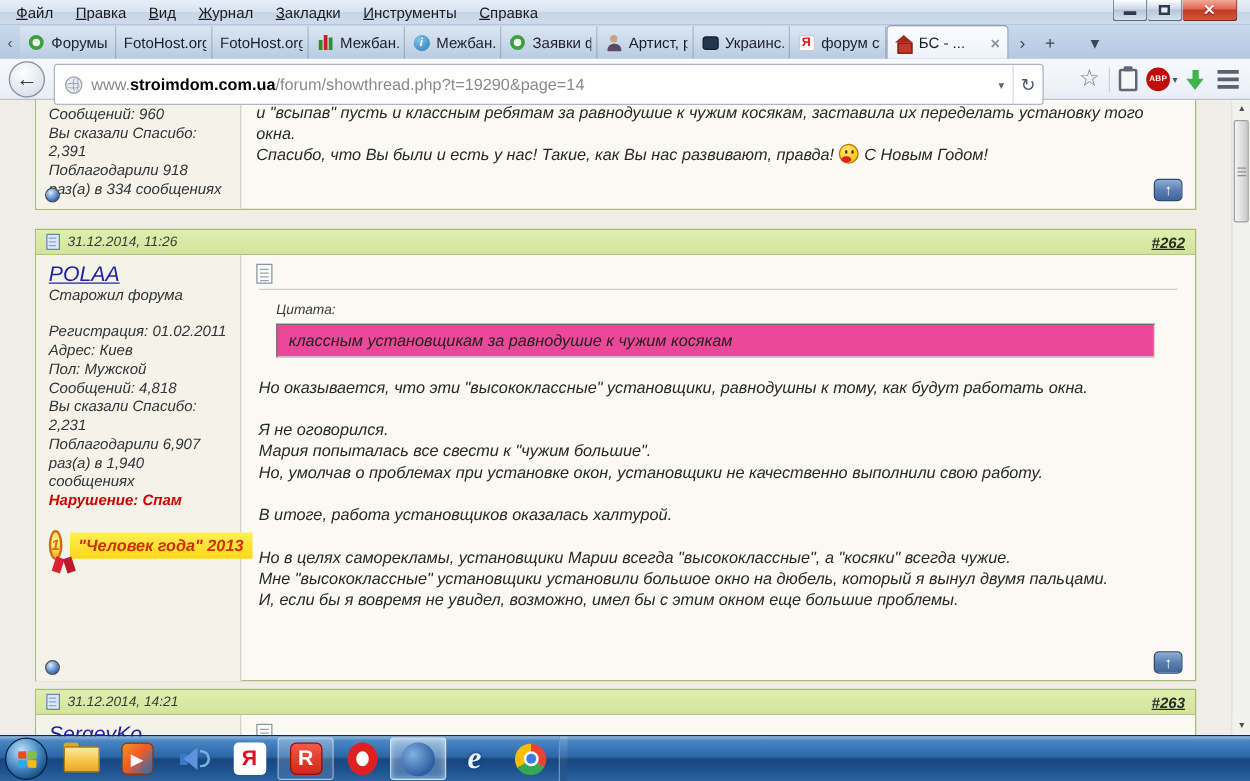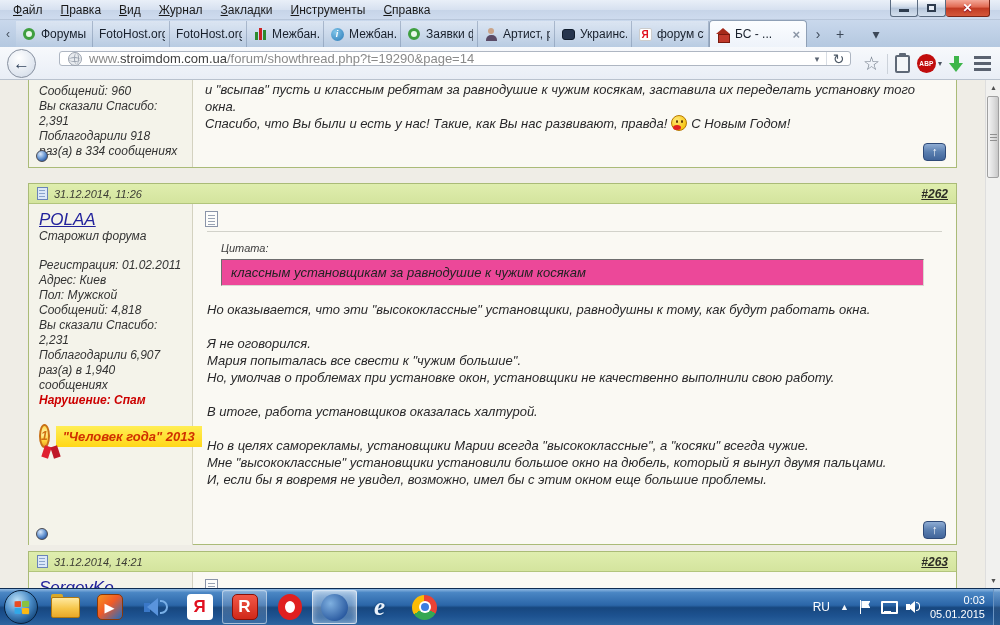--- a/index.html
+++ b/index.html
@@ -53,27 +53,27 @@
   .fav-house:before { content:""; position:absolute; left:0; top:0; border-left:7px solid transparent; border-right:7px solid transparent; border-bottom:6px solid #a52a1a; }
   .fav-house:after { content:""; position:absolute; left:2px; top:6px; width:10px; height:7px; background:#c0392b; border:1px solid #7a1a0e; }
   .tabbar-btn { width:22px; height:26px; display:flex; align-items:center; justify-content:center; font-size:14px; color:#3c4858; flex:none; }
 
   
   .navbar { position:absolute; top:47px; left:0; width:1000px; height:33px;
     background:linear-gradient(180deg,#f7f9fc,#e9eef6); border-bottom:1px solid #b9c2ce; z-index:10; }
   .back-btn { position:absolute; left:7px; top:2px; width:29px; height:29px; border-radius:50%;
     background:radial-gradient(circle at 40% 30%,#ffffff,#dde4ee 70%,#c4cedd); border:1px solid #87909f;
     display:flex; align-items:center; justify-content:center; font-size:17px; font-weight:bold; color:#32445c; }
-  .urlbar { position:absolute; left:59px; top:4px; width:792px; height:15px; background:#fff;
+  .urlbar { position:absolute; left:43px; top:4px; width:792px; height:33px; background:#fff;
     border:1px solid #aeb6c2; border-radius:3px; display:flex; align-items:center; font-size:13px; }
   .globe { width:14px; height:14px; border-radius:50%; border:1.5px solid #9aa2ae; margin:0 7px 0 8px; position:relative; flex:none; background:#e8ebef; }
   .globe:before { content:""; position:absolute; left:4.5px; top:0; width:3px; height:11px; border-left:1px solid #9aa2ae; border-right:1px solid #9aa2ae; border-radius:50%; }
   .globe:after { content:""; position:absolute; left:0; top:4.5px; height:3px; width:11px; border-top:1px solid #9aa2ae; border-bottom:1px solid #9aa2ae; border-radius:50%; }
   .url-www, .url-path { color:#8a8a8a; }
-  .url-domain { color:#404040; }
+  .url-domain { color:#000000;font-weight:bold; }
   .url-right { margin-left:auto; display:flex; align-items:center; height:100%; }
   .url-drop { width:18px; text-align:center; color:#5a6472; font-size:9px; }
   .url-reload { width:24px; text-align:center; color:#4c5866; font-size:14px; border-left:1px solid #d8dde4; height:100%; display:flex; align-items:center; justify-content:center; }
   .nav-icons { position:absolute; right:6px; top:3px; height:27px; display:flex; align-items:center; gap:7px; }
   .star { font-size:19px; color:#717b88; line-height:20px; }
   .nav-sep { width:1px; height:20px; background:#ccd2da; }
   .clipboard { width:15px; height:18px; border:2px solid #5e6876; border-radius:2px; position:relative; background:#f4f6f8; }
   .clipboard:before { content:""; position:absolute; left:2px; top:-4px; width:7px; height:4px; background:#5e6876; border-radius:1px; }
   .abp-wrap { display:flex; align-items:center; gap:2px; }
   .abp { width:19px; height:19px; background:#c10d0d; border-radius:50%; color:#fff; font-size:6.5px; font-weight:bold; display:flex; align-items:center; justify-content:center; letter-spacing:.2px; }
@@ -431,27 +431,14 @@
   <div class="tb-slot active">
       <span class="ic-ff"></span>
     </div>
   <div class="tb-slot">
       <span class="ic-ie">e</span>
     </div>
   <div class="tb-slot">
       <span class="ic-chrome"></span>
     </div>
 
-  <div class="tray">
-    <span class="tray-lang">RU</span>
-    <span class="tray-chevron">▲</span>
-    <span class="tray-flag"></span>
-    <span class="tray-net"></span>
-    <span class="tray-vol">
-        <i></i>
-      </span>
-    <span class="tray-clock">
-      <div>0:03</div>
-      <div>05.01.2015</div>
-    </span>
-  </div>
   <div class="show-desktop"></div>
 </div>
 
 </body></html>

